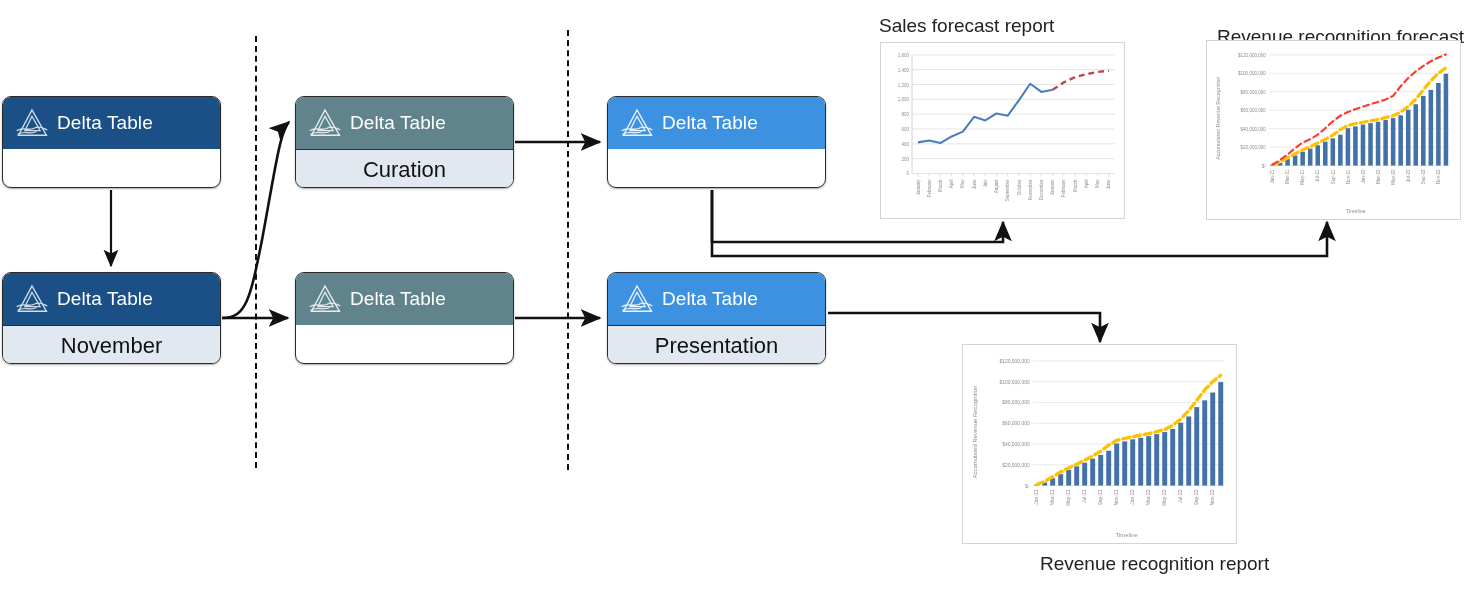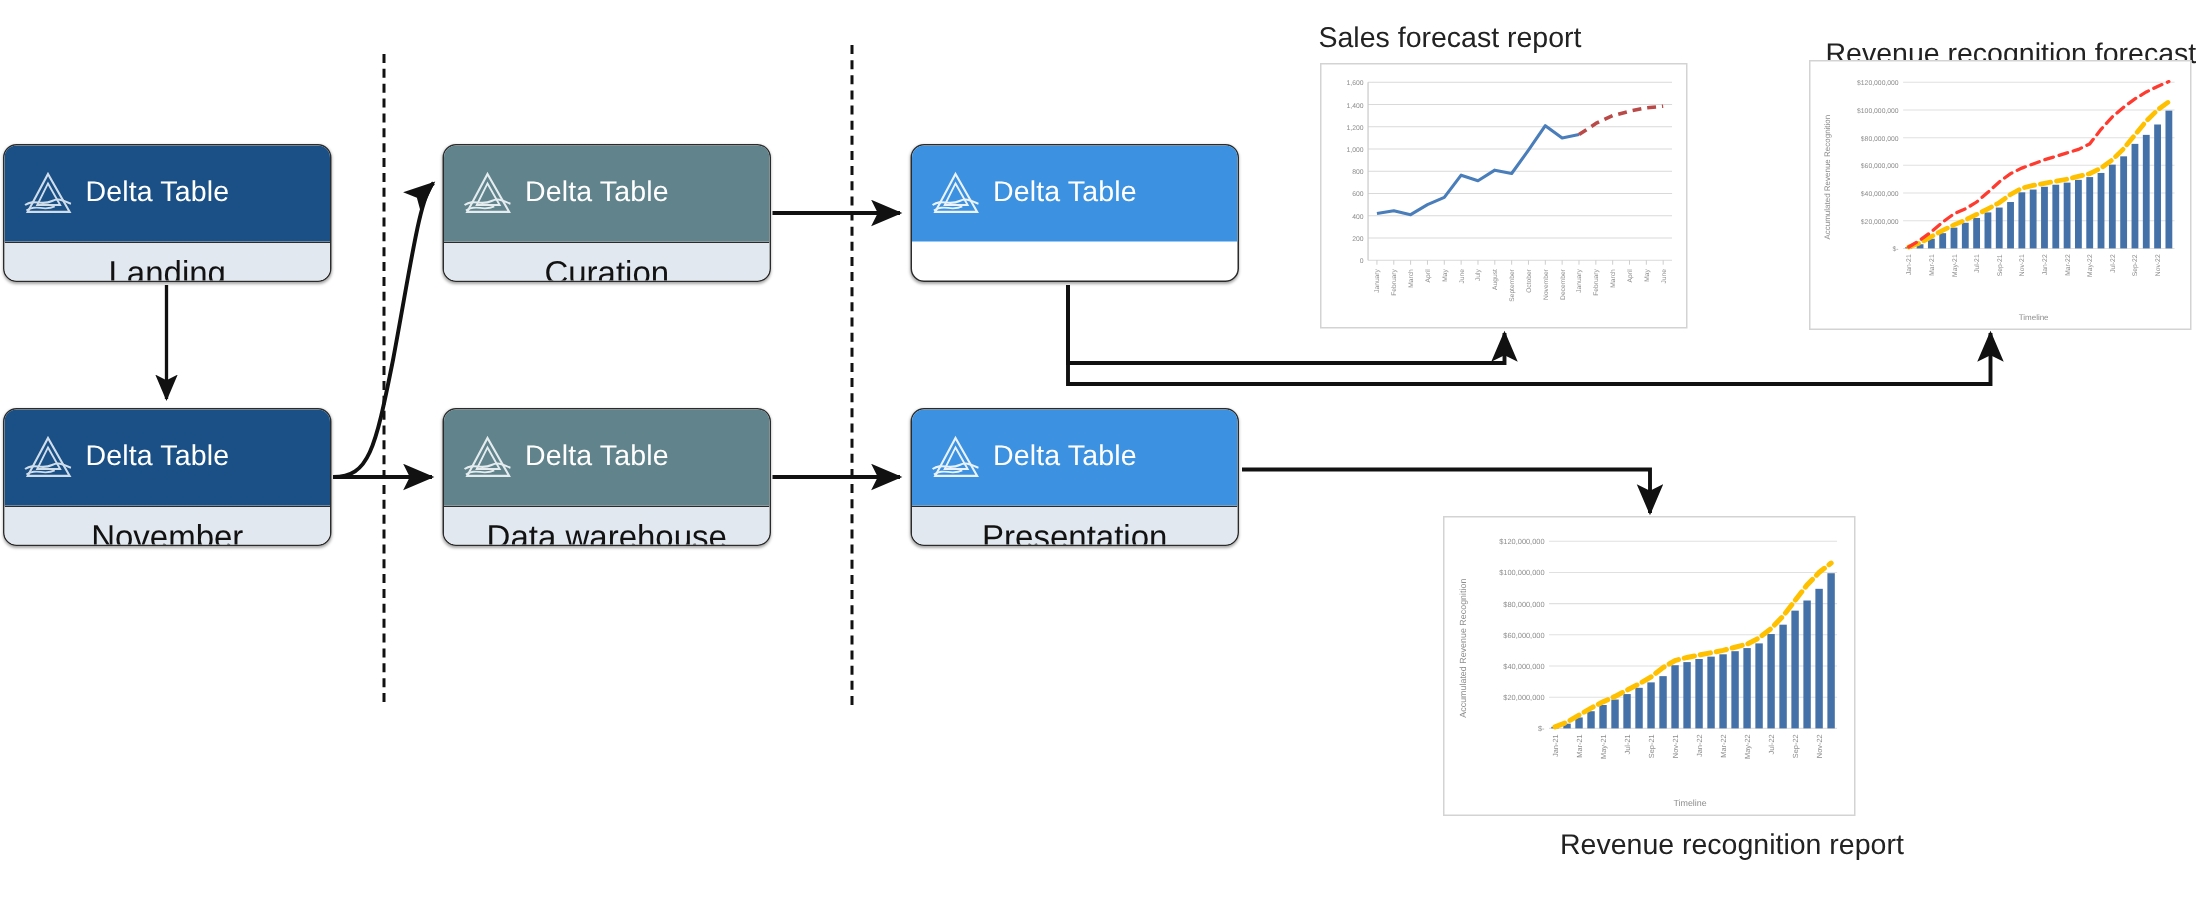--- a/index.html
+++ b/index.html
@@ -3,21 +3,21 @@
 <meta charset="utf-8">
 <style>
   html,body{margin:0;padding:0;background:#ffffff;}
   body{width:1465px;height:608px;position:relative;overflow:hidden;
        font-family:"Liberation Sans","DejaVu Sans",sans-serif;color:#1a1a1a;}
 
   
   .node{position:absolute;width:219px;height:92px;border-radius:9px;
         box-shadow:0 1px 2px rgba(0,0,0,.35);overflow:hidden;
         border:1px solid #2b2b2b;box-sizing:border-box;}
-  .node .hdr{height:64px;display:flex;align-items:center;gap:7px;
+  .node .hdr{height:52px;display:flex;align-items:center;gap:7px;
              padding-left:11px;box-sizing:border-box;}
   .node .hdr .lbl{color:#ffffff;font-size:19px;letter-spacing:.1px;}
   .node .body{height:40px;background:#e2e8f0;border-top:1px solid #2b2b2b;
               display:flex;align-items:center;justify-content:center;
               box-sizing:border-box;border-radius:0 0 8px 8px;}
   .node .body .lbl{font-size:22px;color:#121212;}
   .delta-ico{width:36px;height:33px;flex:0 0 36px;}
 
   
   .lane{position:absolute;width:0;border-left:2px dashed #111;}
@@ -41,23 +41,20 @@
 <div class="node" style="left:2px;top:96px;">
   <div class="hdr" style="background:#1b5087;">
     <svg class="delta-ico" viewBox="0 0 40 36">
       <path d="M20 3 L36 31 L5 31 Z" fill="none" stroke="#cfdcea" stroke-width="1.6"></path>
       <path d="M20 10 L29 26 L12 26 Z" fill="none" stroke="#cfdcea" stroke-width="1.4"></path>
       <path d="M3 26 C10 21 15 27 23 23 C29 20 33 24 37 25" fill="none" stroke="#cfdcea" stroke-width="1.5"></path>
       <path d="M4 30 C11 25 17 31 25 27" fill="none" stroke="#cfdcea" stroke-width="1.3"></path>
     </svg>
     <span class="lbl">Delta Table</span>
   </div>
-  <div class="body">
-    <span class="lbl">Landing</span>
-  </div>
 </div>
 
 <div class="node" style="left:2px;top:272px;">
   <div class="hdr" style="background:#1b5087;">
     <svg class="delta-ico" viewBox="0 0 40 36">
       <path d="M20 3 L36 31 L5 31 Z" fill="none" stroke="#cfdcea" stroke-width="1.6"></path>
       <path d="M20 10 L29 26 L12 26 Z" fill="none" stroke="#cfdcea" stroke-width="1.4"></path>
       <path d="M3 26 C10 21 15 27 23 23 C29 20 33 24 37 25" fill="none" stroke="#cfdcea" stroke-width="1.5"></path>
       <path d="M4 30 C11 25 17 31 25 27" fill="none" stroke="#cfdcea" stroke-width="1.3"></path>
     </svg>
@@ -85,23 +82,20 @@
 
 <div class="node" style="left:295px;top:272px;">
   <div class="hdr" style="background:#61838c;">
     <svg class="delta-ico" viewBox="0 0 40 36">
       <path d="M20 3 L36 31 L5 31 Z" fill="none" stroke="#e4ecef" stroke-width="1.6"></path>
       <path d="M20 10 L29 26 L12 26 Z" fill="none" stroke="#e4ecef" stroke-width="1.4"></path>
       <path d="M3 26 C10 21 15 27 23 23 C29 20 33 24 37 25" fill="none" stroke="#e4ecef" stroke-width="1.5"></path>
       <path d="M4 30 C11 25 17 31 25 27" fill="none" stroke="#e4ecef" stroke-width="1.3"></path>
     </svg>
     <span class="lbl">Delta Table</span>
-  </div>
-  <div class="body">
-    <span class="lbl">Data warehouse</span>
   </div>
 </div>
 
 <div class="node" style="left:607px;top:96px;">
   <div class="hdr" style="background:#3c92e0;">
     <svg class="delta-ico" viewBox="0 0 40 36">
       <path d="M20 3 L36 31 L5 31 Z" fill="none" stroke="#eaf3fb" stroke-width="1.6"></path>
       <path d="M20 10 L29 26 L12 26 Z" fill="none" stroke="#eaf3fb" stroke-width="1.4"></path>
       <path d="M3 26 C10 21 15 27 23 23 C29 20 33 24 37 25" fill="none" stroke="#eaf3fb" stroke-width="1.5"></path>
       <path d="M4 30 C11 25 17 31 25 27" fill="none" stroke="#eaf3fb" stroke-width="1.3"></path>

